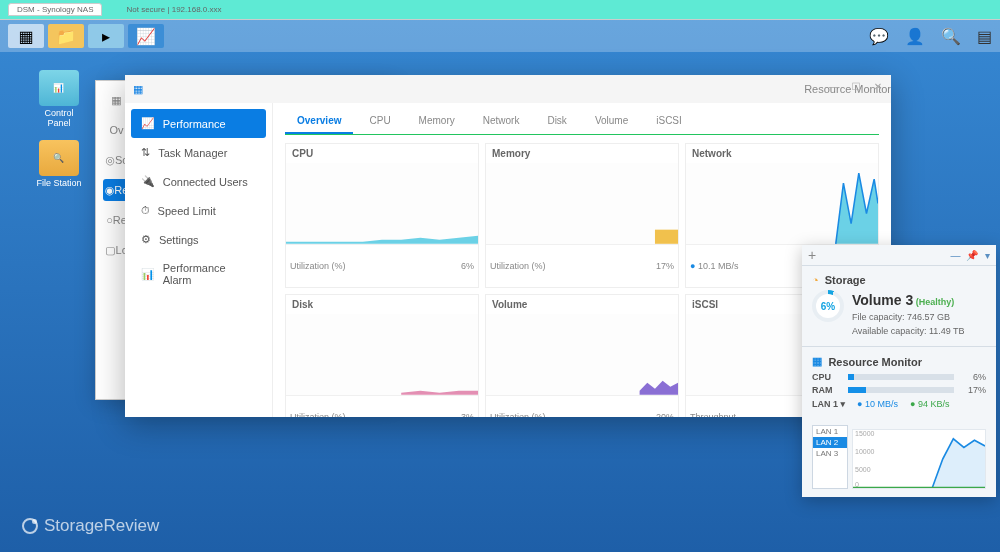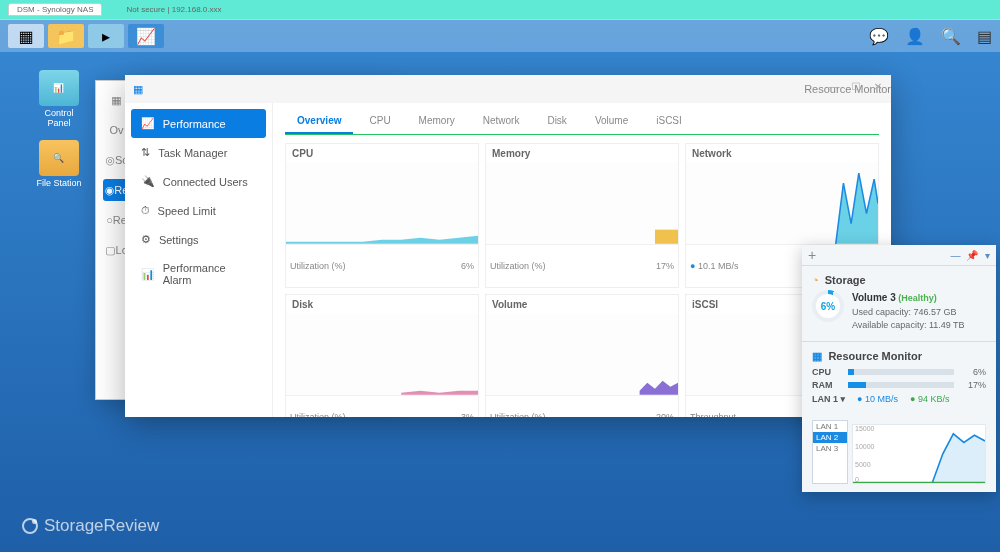--- a/index.html
+++ b/index.html
@@ -48,21 +48,21 @@
 
 .widget { position: absolute; right: 4px; top: 245px; width: 194px; background: #f3f6f9; box-shadow: 0 4px 16px rgba(0,0,0,0.25); font-size: 10px; }
 .widget-hdr { height: 20px; display: flex; align-items: center; padding: 0 6px; color: #888; }
 .widget-hdr .plus { font-size: 14px; }
 .widget-hdr .ctrls { margin-left: auto; display: flex; gap: 6px; color: #5a8fc2; }
 .widget-section { border-top: 1px solid #d5dde5; padding: 8px 10px; }
 .ws-title { display: flex; align-items: center; gap: 6px; font-weight: bold; color: #444; font-size: 11px; margin-bottom: 4px; }
 .donut { width: 32px; height: 32px; border-radius: 50%; background: conic-gradient(#14a4e2 0 22deg, #e8eef3 22deg 360deg); position: relative; float: left; margin-right: 8px; }
 .donut::after { content: attr(data-pct); position: absolute; inset: 4px; background: #fff; border-radius: 50%; display: flex; align-items: center; justify-content: center; font-size: 10px; color: #14a4e2; font-weight: bold; }
 .vol-info { overflow: hidden; font-size: 9px; color: #666; line-height: 1.5; }
-.vol-info .name { font-weight: bold; color: #333; font-size: 10px; }
+.vol-info .name { font-weight: bold; color: #333; font-size: 14px; }
 .vol-info .health { color: #4caf50; font-weight: bold; }
 .rm-bar { display: flex; align-items: center; gap: 6px; margin: 3px 0; }
 .rm-bar .lbl { width: 30px; font-weight: bold; color: #555; font-size: 9px; }
 .rm-bar .bar { flex: 1; height: 6px; background: #d8e0e8; position: relative; }
 .rm-bar .bar .fill { height: 100%; background: #1490e8; }
 .rm-bar .val { width: 26px; text-align: right; color: #666; font-size: 9px; }
 .rm-net { display: flex; gap: 12px; font-size: 9px; margin-top: 4px; align-items: center; }
 .rm-net .up { color: #1a8ae3; }
 .rm-net .dn { color: #3ba84a; }
 .lan-sel { border: 1px solid #cdd7e2; background: #fff; font-size: 8px; width: 36px; }
@@ -243,21 +243,21 @@
 
   <div class="widget-section">
     <div class="ws-title">
         <span style="color:#f1a93e">◔</span>
         <span>Storage</span>
       </div>
     <div style="display:flex;margin-top:4px">
       <div class="donut" data-pct="6%"></div>
       <div class="vol-info">
         <div><span class="name">Volume 3</span> <span class="health">(Healthy)</span></div>
-        <div><span>Used capacity:</span> <span>746.57 GB</span></div>
+        <div><span>File capacity:</span> <span>746.57 GB</span></div>
         <div><span>Available capacity:</span> <span>11.49 TB</span></div>
       </div>
     </div>
   </div>
 
   <div class="widget-section">
     <div class="ws-title">
         <span style="color:#1a8ae3">▦</span>
         <span>Resource Monitor</span>
       </div>

